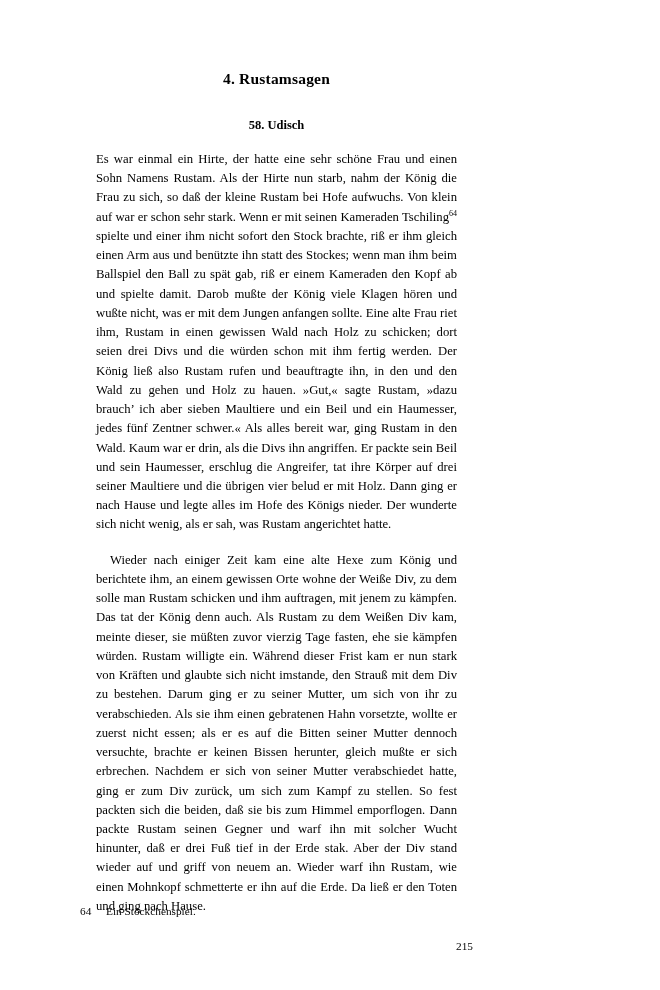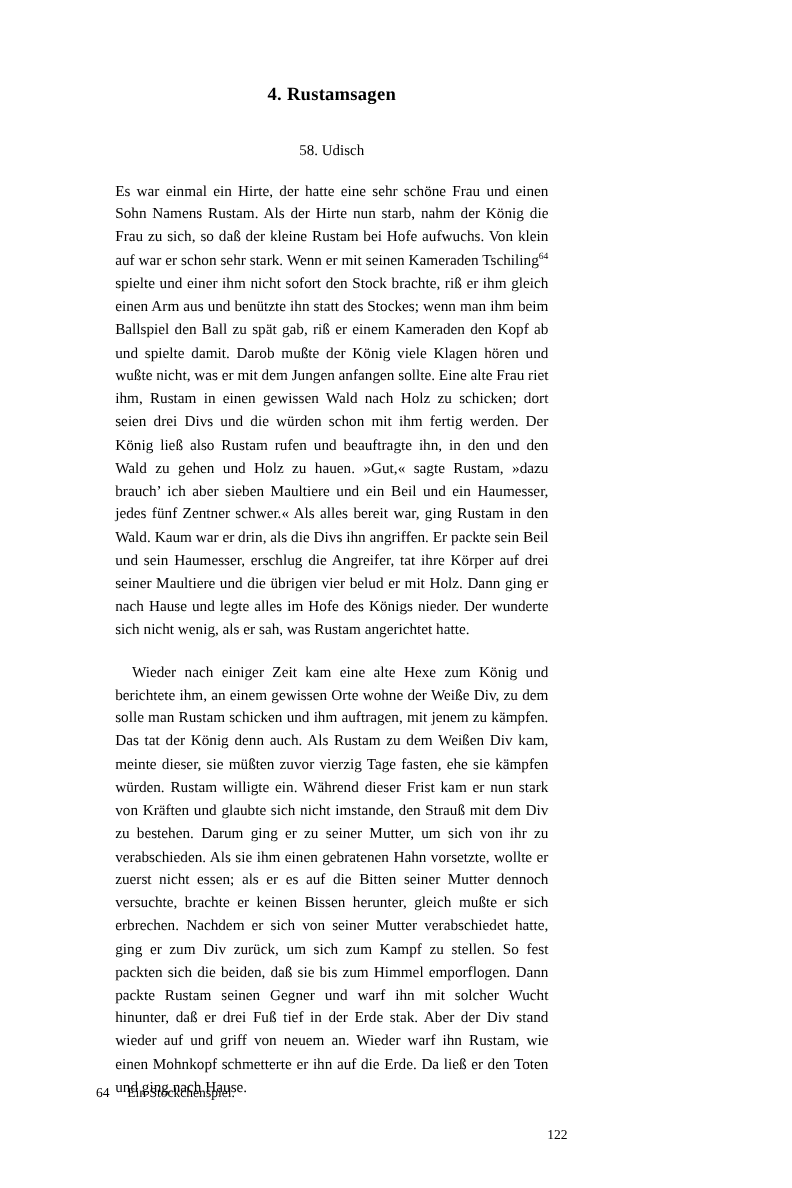--- a/index.html
+++ b/index.html
@@ -24,21 +24,21 @@
   .chapter-title {
     text-align: center;
     font-size: 15.5px;
     font-weight: bold;
     margin: 0 0 30px 0;
     letter-spacing: 0.2px;
   }
   .section-title {
     text-align: center;
     font-size: 12.5px;
-    font-weight: normal;
+    font-weight: bold;
     margin: 0 0 17px 0;
   }
   .body-text p {
     margin: 16px;
     font-size: 12.7px;
     line-height: 1.515;
     text-align: justify;
     text-justify: inter-word;
     hyphens: manual;
   }
@@ -80,15 +80,15 @@
 
   <div class="body-text">
     <p><span>Es war einmal ein Hirte, der hatte eine sehr schöne Frau und einen Sohn Namens Rustam. Als der Hirte nun starb, nahm der König die Frau zu sich, so daß der kleine Rustam bei Hofe aufwuchs. Von klein auf war er schon sehr stark. Wenn er mit seinen Kameraden Tschiling</span><sup>64</sup><span> spielte und einer ihm nicht sofort den Stock brachte, riß er ihm gleich einen Arm aus und benützte ihn statt des Stockes; wenn man ihm beim Ballspiel den Ball zu spät gab, riß er einem Kameraden den Kopf ab und spielte damit. Darob mußte der König viele Klagen hören und wußte nicht, was er mit dem Jungen anfangen sollte. Eine alte Frau riet ihm, Rustam in einen gewissen Wald nach Holz zu schicken; dort seien drei Divs und die würden schon mit ihm fertig werden. Der König ließ also Rustam rufen und beauftragte ihn, in den und den Wald zu gehen und Holz zu hauen. »Gut,« sagte Rustam, »dazu brauch’ ich aber sieben Maultiere und ein Beil und ein Haumesser, jedes fünf Zentner schwer.« Als alles bereit war, ging Rustam in den Wald. Kaum war er drin, als die Divs ihn angriffen. Er packte sein Beil und sein Haumesser, erschlug die Angreifer, tat ihre Körper auf drei seiner Maultiere und die übrigen vier belud er mit Holz. Dann ging er nach Hause und legte alles im Hofe des Königs nieder. Der wunderte sich nicht wenig, als er sah, was Rustam angerichtet hatte.</span></p>
     <p class="indent">Wieder nach einiger Zeit kam eine alte Hexe zum König und berichtete ihm, an einem gewissen Orte wohne der Weiße Div, zu dem solle man Rustam schicken und ihm auftragen, mit jenem zu kämpfen. Das tat der König denn auch. Als Rustam zu dem Weißen Div kam, meinte dieser, sie müßten zuvor vierzig Tage fasten, ehe sie kämpfen würden. Rustam willigte ein. Während dieser Frist kam er nun stark von Kräften und glaubte sich nicht imstande, den Strauß mit dem Div zu bestehen. Darum ging er zu seiner Mutter, um sich von ihr zu verabschieden. Als sie ihm einen gebratenen Hahn vorsetzte, wollte er zuerst nicht essen; als er es auf die Bitten seiner Mutter dennoch versuchte, brachte er keinen Bissen herunter, gleich mußte er sich erbrechen. Nachdem er sich von seiner Mutter verabschiedet hatte, ging er zum Div zurück, um sich zum Kampf zu stellen. So fest packten sich die beiden, daß sie bis zum Himmel emporflogen. Dann packte Rustam seinen Gegner und warf ihn mit solcher Wucht hinunter, daß er drei Fuß tief in der Erde stak. Aber der Div stand wieder auf und griff von neuem an. Wieder warf ihn Rustam, wie einen Mohnkopf schmetterte er ihn auf die Erde. Da ließ er den Toten und ging nach Hause.</p>
   </div>
 
   <div class="footnote">
     <span class="fn-num">64</span><span>Ein Stöckchenspiel.</span>
   </div>
 
-  <div class="page-number">122</div>
+  <div class="page-number">215</div>
 
 </div>
 
 </body></html>

